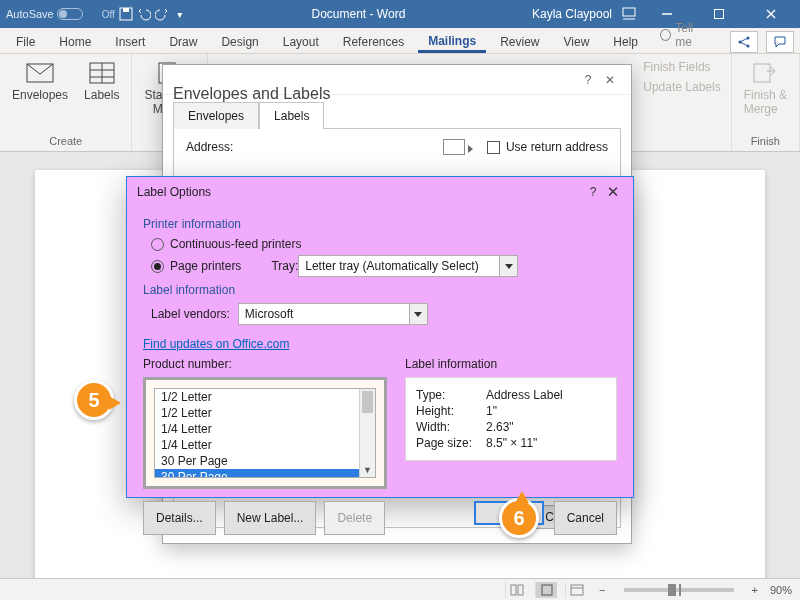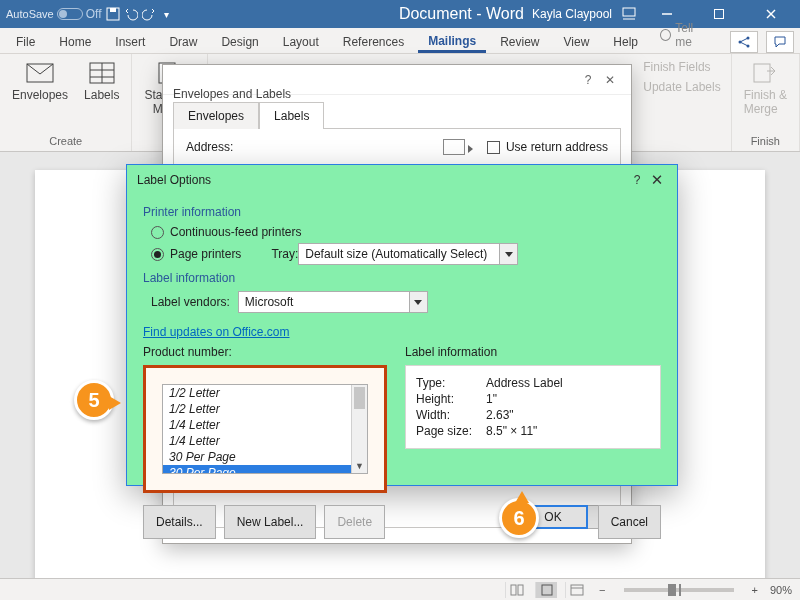--- a/index.html
+++ b/index.html
@@ -5,21 +5,21 @@
   * { box-sizing: border-box; font-family: "Segoe UI", Arial, sans-serif; }
   body { margin:0; background:#fff; width:800px; height:600px; overflow:hidden; position:relative; font-size:12px; color:#222; }
 
   
   .titlebar { height:28px; background:#3a6ea5; color:#fff; display:flex; align-items:center; }
   .titlebar .left { display:flex; align-items:center; gap:4px; padding:0 6px; }
   .autosave { font-size:11px; color:#dfe8f3; display:flex; align-items:center; gap:3px; }
   .toggle { width:26px; height:12px; border:1px solid #a8c0da; border-radius:7px; position:relative; }
   .toggle::after{ content:""; position:absolute; left:1px; top:1px; width:8px; height:8px; border-radius:50%; background:#a8c0da;}
   .qat-icon { width:14px; height:14px; display:flex; align-items:center; justify-content:center; color:#fff; }
-  .titlebar .center { flex:1; text-align:right; font-size:16px; }
+  .titlebar .center { flex:1; text-align:center; font-size:12px; }
   .titlebar .right { display:flex; align-items:center; gap:10px; padding:0 8px; }
   .winbtn { width:42px; height:28px; display:flex; align-items:center; justify-content:center; color:#fff; }
   svg { display:block; }
 
   
   .ribbon-tabs { height:26px; background:#f3f2f1; border-bottom:1px solid #d8d5d2; display:flex; align-items:flex-end; padding:0 6px; gap:4px; }
   .ribbon-tabs .tab { padding:5px 10px 4px; font-size:12px; color:#444; cursor:default; }
   .ribbon-tabs .tab.active { color:#2b579a; border-bottom:3px solid #2b579a; font-weight:600; padding-bottom:2px;}
   .ribbon-tabs .spacer { flex:1; }
   .ribbon-tabs .mini { width:30px; height:22px; border:1px solid #c6c4c1; margin-left:4px; display:flex; align-items:center; justify-content:center; color:#2b579a; background:#fff;}
@@ -39,55 +39,55 @@
   .group.fade .rbtn{color:#b8b6b3;}
   .ghost { flex:1; }
 
   
   .doc-area { position:absolute; top:152px; left:0; right:0; bottom:22px; background:#e8e8e8; }
   .doc-page { position:absolute; left:35px; right:35px; top:18px; bottom:-10px; background:#fff; box-shadow:0 2px 6px rgba(0,0,0,.2);}
 
   
   .dlg1 { position:absolute; left:162px; top:64px; width:470px; height:480px; background:#fff; border:1px solid #a7a5a2; box-shadow:0 6px 20px rgba(0,0,0,.25); }
   .dlg1 .hdr { height:30px; background:#fff; display:flex; align-items:center; padding:0 10px; color:#444; border-bottom:1px solid #eee;}
-  .dlg1 .hdr .t { flex:1; font-size:12px;margin-top:29px;}
+  .dlg1 .hdr .t { flex:1; font-size:16px;margin-top:29px;}
   .dlg1 .hdr .x { width:22px; text-align:center; color:#666;}
   .dlg1 .tabs { display:flex; padding:6px 10px 0; gap:0; }
   .dlg1 .tabs .dtab { padding:6px 14px; border:1px solid #c8c6c4; border-bottom:none; background:#f3f2f1; font-size:12px; position:relative; top:1px;}
   .dlg1 .tabs .dtab.active { background:#fff; font-weight:400; z-index:2;}
   .dlg1 .panel { margin:0 10px; border:1px solid #c8c6c4; height:400px; background:#fff; padding:10px 12px;}
   .dlg1 .addrrow { display:flex; align-items:center; gap:6px; }
   .dlg1 .addrrow .lab { flex:0 0 auto; text-decoration:underline; text-decoration-color:transparent;}
   .dlg1 .chk { width:13px; height:13px; border:1px solid #555; display:inline-block; }
   .dlg1 .retrow { margin-left:auto; display:flex; align-items:center; gap:6px;}
   .book-icon { width:22px; height:16px; border:1px solid #888; position:relative;}
   .book-icon::after{content:"";position:absolute;right:-9px;top:5px;border-left:5px solid #666;border-top:4px solid transparent;border-bottom:4px solid transparent;}
   .dlg1-cancel { position:absolute; right:22px; bottom:14px; width:90px; height:24px; border:1px solid #adadad; background:#e1e1e1; display:flex; align-items:center; justify-content:center;}
 
   
-  .dlg2 { position:absolute; left:126px; top:164px; width:552px; height:322px; background:#86efac; border:1px solid #2b7de1; box-shadow:0 10px 30px rgba(0,0,0,.3); }
+  .dlg2 { position:absolute; left:126px; top:176px; width:508px; height:322px; background:#f0abfc; border:1px solid #2b7de1; box-shadow:0 10px 30px rgba(0,0,0,.3); }
   .dlg2 .hdr { height:30px; display:flex; align-items:center; padding:0 10px; }
   .dlg2 .hdr .t { flex:1; font-size:12px; }
   .dlg2 .hdr .q { width:20px; text-align:center; color:#333;}
   .dlg2 .hdr .x { width:20px; text-align:center; color:#333; font-size:15px;}
   .dlg2 .content { padding:4px 16px 10px; }
   .section-title { color:#2b579a; font-size:12px; margin:6px 0 6px; }
   .radio-row { display:flex; align-items:center; gap:6px; margin:4px 0 4px 8px; }
   .radio { width:13px;height:13px;border:1px solid #555;border-radius:50%;display:inline-flex;align-items:center;justify-content:center;}
   .radio.sel::after{content:"";width:7px;height:7px;border-radius:50%;background:#222;}
   .select { height:22px; border:1px solid #adadad; background:#fff; display:inline-flex; align-items:center; padding:0 6px; position:relative; min-width:60px;}
   .select .arrow{ position:absolute; right:0; top:0; bottom:0; width:18px; border-left:1px solid #adadad; background:#efefef; display:flex; align-items:center; justify-content:center;}
   .select .arrow::after{content:"";border-left:4px solid transparent;border-right:4px solid transparent;border-top:5px solid #333;}
   .tray-row { display:inline-flex; align-items:center; gap:0; margin-left:24px;}
   .vendor-row{ display:flex; align-items:center; gap:8px; margin:0 0 6px 8px;}
   .link { color:#0067c0; text-decoration:underline; font-size:12px; margin:6px 0 2px; display:inline-block;}
   .two-col { display:flex; gap:18px; margin-top:4px;}
   .col-left { flex:0 0 244px; }
   .col-right { flex:1; }
-  .leftframe { border:3px solid #c2410c; padding:16px; background:#fff9f2;font-style:italic; }
+  .leftframe { border:3px solid #a3a3a3; padding:8px; background:#fff9f2; }
   .listbox { height:90px; border:1px solid #adadad; background:#fff; overflow:hidden; position:relative;}
   .listbox .item { padding:1px 6px; font-size:12px; line-height:14px; white-space:nowrap; overflow:hidden;}
   .listbox .item.sel { background:#2b7de1; color:#fff; }
   .listbox .sbar { position:absolute; right:0; top:0; bottom:0; width:16px; background:#f0f0f0; border-left:1px solid #d0d0d0;}
   .listbox .sbar .thumb{ position:absolute; left:2px; right:2px; top:2px; height:22px; background:#c6c6c6;}
   .listbox .sbar .arr{position:absolute;left:0;right:0;height:14px;display:flex;align-items:center;justify-content:center;font-size:9px;color:#555;}
   .listbox .sbar .arr.up{top:0;} .listbox .sbar .arr.dn{bottom:0;}
   .fieldhdr{font-size:12px;margin:0 0 6px;}
   .infobox{border:1px solid #d8d5d2;padding:8px 10px;background:#fff;}
   .kv{display:flex;gap:6px;font-size:12px;margin:2px 0;}
@@ -115,21 +115,21 @@
   .slider .knob{position:absolute;top:-4px;width:8px;height:12px;background:#888;left:40%;}
 </style>
 </head>
 <body>
 
 <div class="titlebar">
   <div class="left">
     <div class="autosave">
       <span>AutoSave</span>
       <span class="toggle"></span>
-      <span style="font-size:12px;color:#bcd1e8;">Off</span>
+      <span style="font-size:10px;color:#bcd1e8;margin-left:16px;">Off</span>
     </div>
     <div class="qat-icon">
         <svg width="14" height="14" viewBox="0 0 14 14">
           <rect x="1" y="1" width="12" height="12" fill="none" stroke="#fff"></rect>
           <rect x="4" y="1" width="6" height="4" fill="#fff"></rect>
         </svg>
       </div>
     <div class="qat-icon">
         <svg width="14" height="14" viewBox="0 0 14 14">
           <path d="M9 3a5 5 0 1 1-5 5" fill="none" stroke="#fff"></path>
@@ -318,21 +318,21 @@
     <div class="radio-row">
       <span class="radio"></span>
       <span class="inline-label">Continuous-feed printers</span>
     </div>
     <div class="radio-row">
       <span class="radio sel"></span>
       <span class="inline-label">Page printers</span>
       <span class="tray-row">
         <span>Tray:</span>
         <span class="select" style="width:220px;">
-          <span>Default size (Automatically Select)</span>
+          <span>Letter tray (Automatically Select)</span>
           <span class="arrow"></span>
         </span>
       </span>
     </div>
 
     <div class="section-title">Label information</div>
     <div class="vendor-row">
       <span>Label vendors:</span>
       <span class="select" style="width:190px;">
         <span>Microsoft</span>

